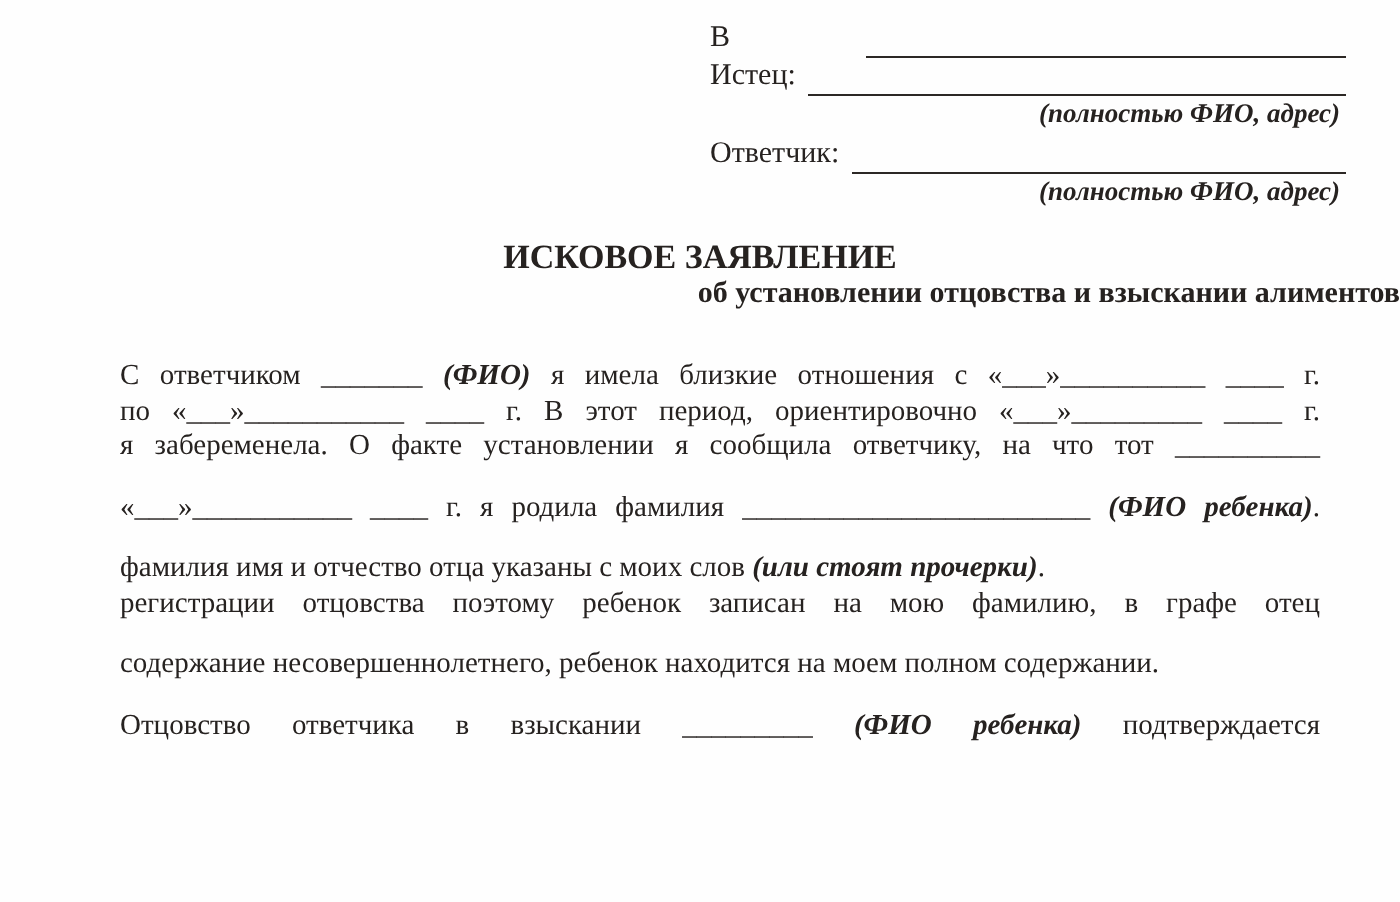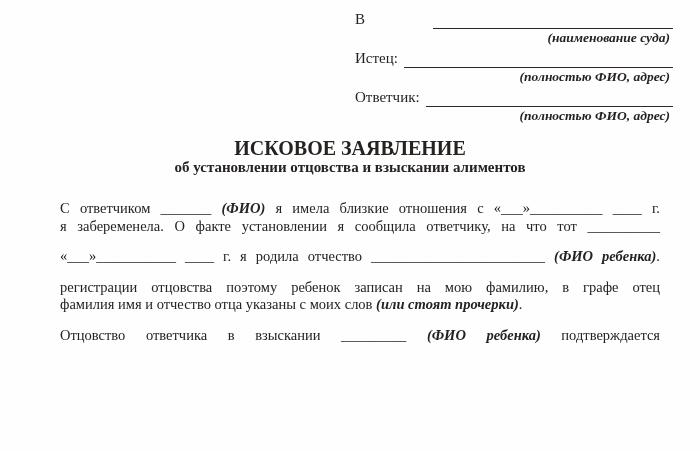--- a/index.html
+++ b/index.html
@@ -45,22 +45,22 @@
     line-height: 17px;
     padding-right: 3px;
     margin-bottom: 3px;
   }
   
   .title-block {
     margin-top: 15px;
     text-align: center;
     font-weight: bold;
   }
-  .title-line1 { font-size: 20px; line-height: 19px; }
-  .title-line2 { font-size: 15px;   line-height: 19px; }
+  .title-line1 { font-size: 17px; line-height: 19px; }
+  .title-line2 { font-size: 15px;   line-height: 19px; text-align: right; }
   
   .body-block {
     margin: 23px 40px 0 60px;
     font-size: 14.5px;
     line-height: 17.5px;
   }
   .para { margin: 12px 0 13px 0; }
   .line {
     text-align: justify;
     text-align-last: justify;
@@ -79,21 +79,20 @@
 <body>
 
 <div class="page">
 
   <div class="header-block">
 
     <div class="hrow">
       <span class="hlabel">В</span>
       <span class="hline indent"></span>
     </div>
-    <div class="hhint">(наименование суда)</div>
 
     <div class="hrow">
       <span class="hlabel">Истец:</span>
       <span class="hline"></span>
     </div>
     <div class="hhint">(полностью ФИО, адрес)</div>
 
     <div class="hrow">
       <span class="hlabel">Ответчик:</span>
       <span class="hline"></span>
@@ -104,33 +103,35 @@
 
   <div class="title-block">
     <div class="title-line1">ИСКОВОЕ ЗАЯВЛЕНИЕ</div>
     <div class="title-line2">об установлении отцовства и взыскании алиментов</div>
   </div>
 
   <div class="body-block">
 
     <div class="para">
       <div class="line"><span>С ответчиком _______ </span><span class="em">(ФИО)</span><span> я имела близкие отношения с «___»__________ ____ г.</span></div>
+      <div class="line"><span>по «___»___________ ____ г.  В этот период, ориентировочно «___»_________ ____ г.</span></div>
       <div class="line"><span>я забеременела. О факте установлении я сообщила ответчику, на что тот __________</span></div>
     </div>
 
     <div class="para">
-      <div class="line"><span>«___»___________ ____ г. я родила отчество ________________________ </span><span class="em">(ФИО ребенка)</span><span>.</span></div>
+      <div class="line"><span>«___»___________ ____ г. я родила фамилия ________________________ </span><span class="em">(ФИО ребенка)</span><span>.</span></div>
     </div>
 
     <div class="para">
+      <div class="line nostretch"><span>фамилия имя и отчество отца указаны с моих слов </span><span class="em">(или стоят прочерки)</span><span>.</span></div>
       <div class="line"><span>регистрации отцовства поэтому ребенок записан на мою фамилию, в графе отец</span></div>
-      <div class="line nostretch"><span>фамилия имя и отчество отца указаны с моих слов </span><span class="em">(или стоят прочерки)</span><span>.</span></div>
     </div>
 
     <div class="para">
+      <div class="line nostretch"><span>содержание несовершеннолетнего, ребенок находится на моем полном содержании.</span></div>
     </div>
 
     <div class="para">
       <div class="line"><span>Отцовство ответчика в взыскании _________ </span><span class="em">(ФИО ребенка)</span><span> подтверждается</span></div>
     </div>
 
   </div>
 
 </div>
 

